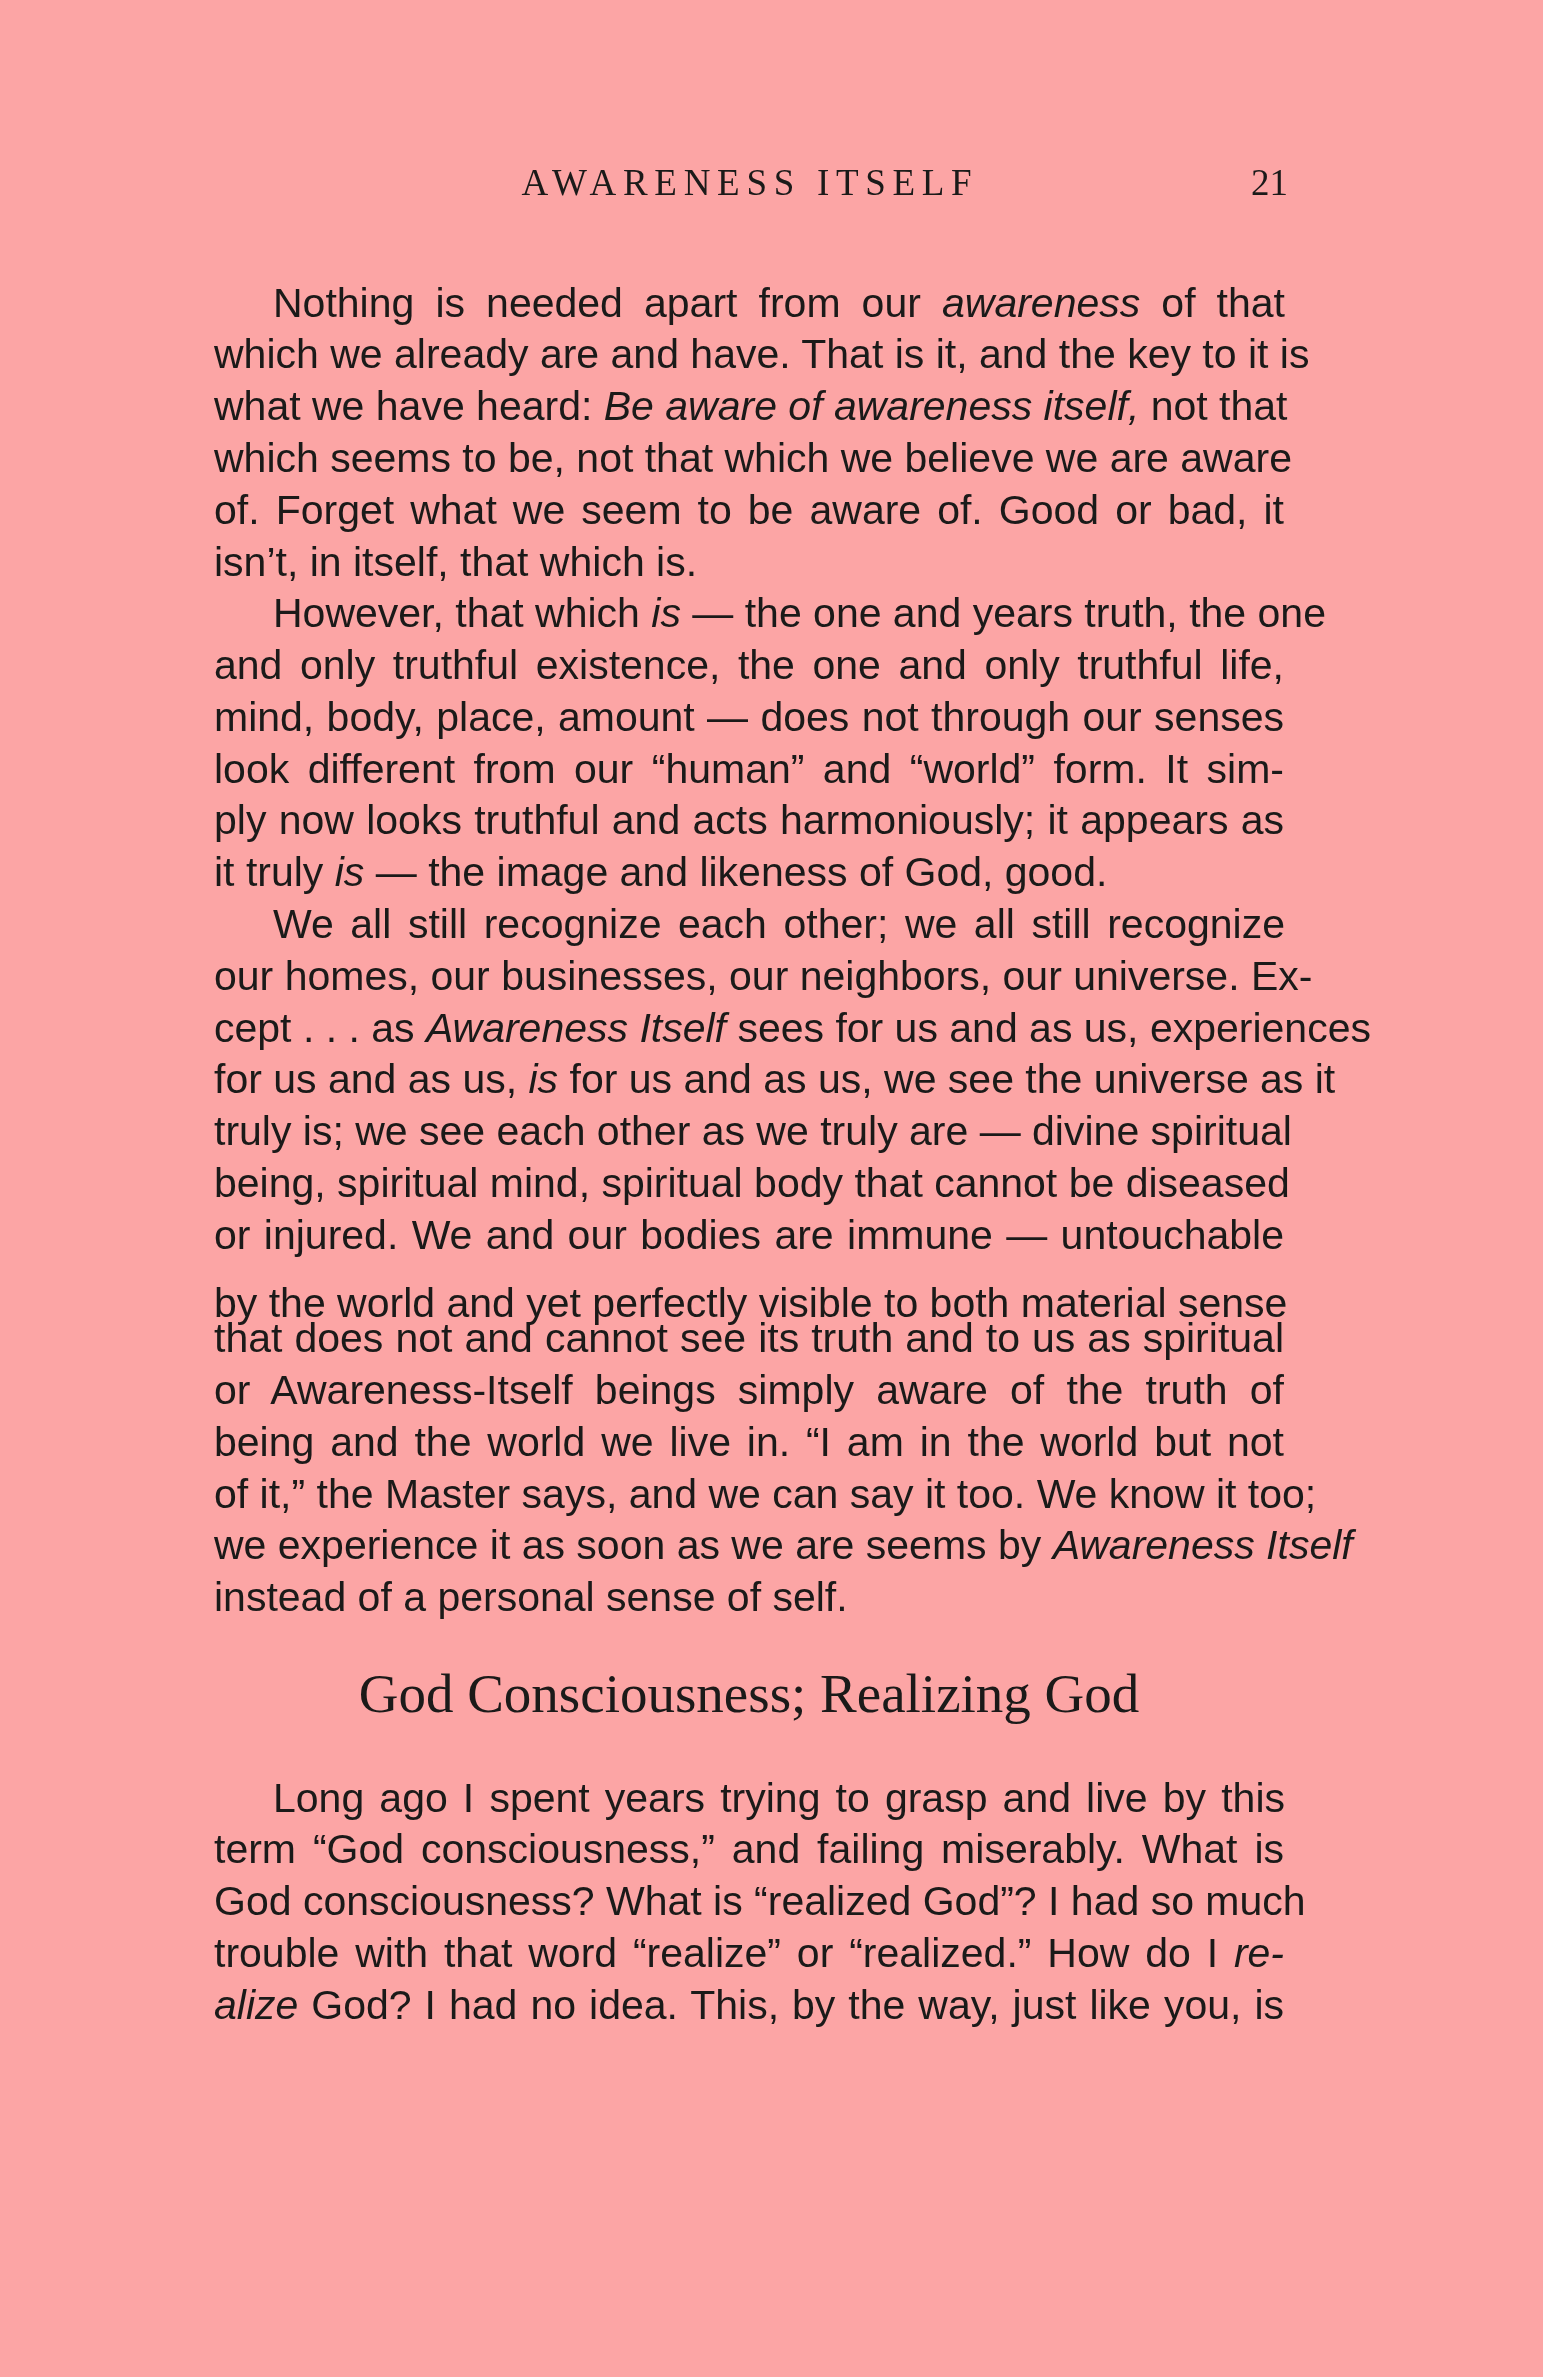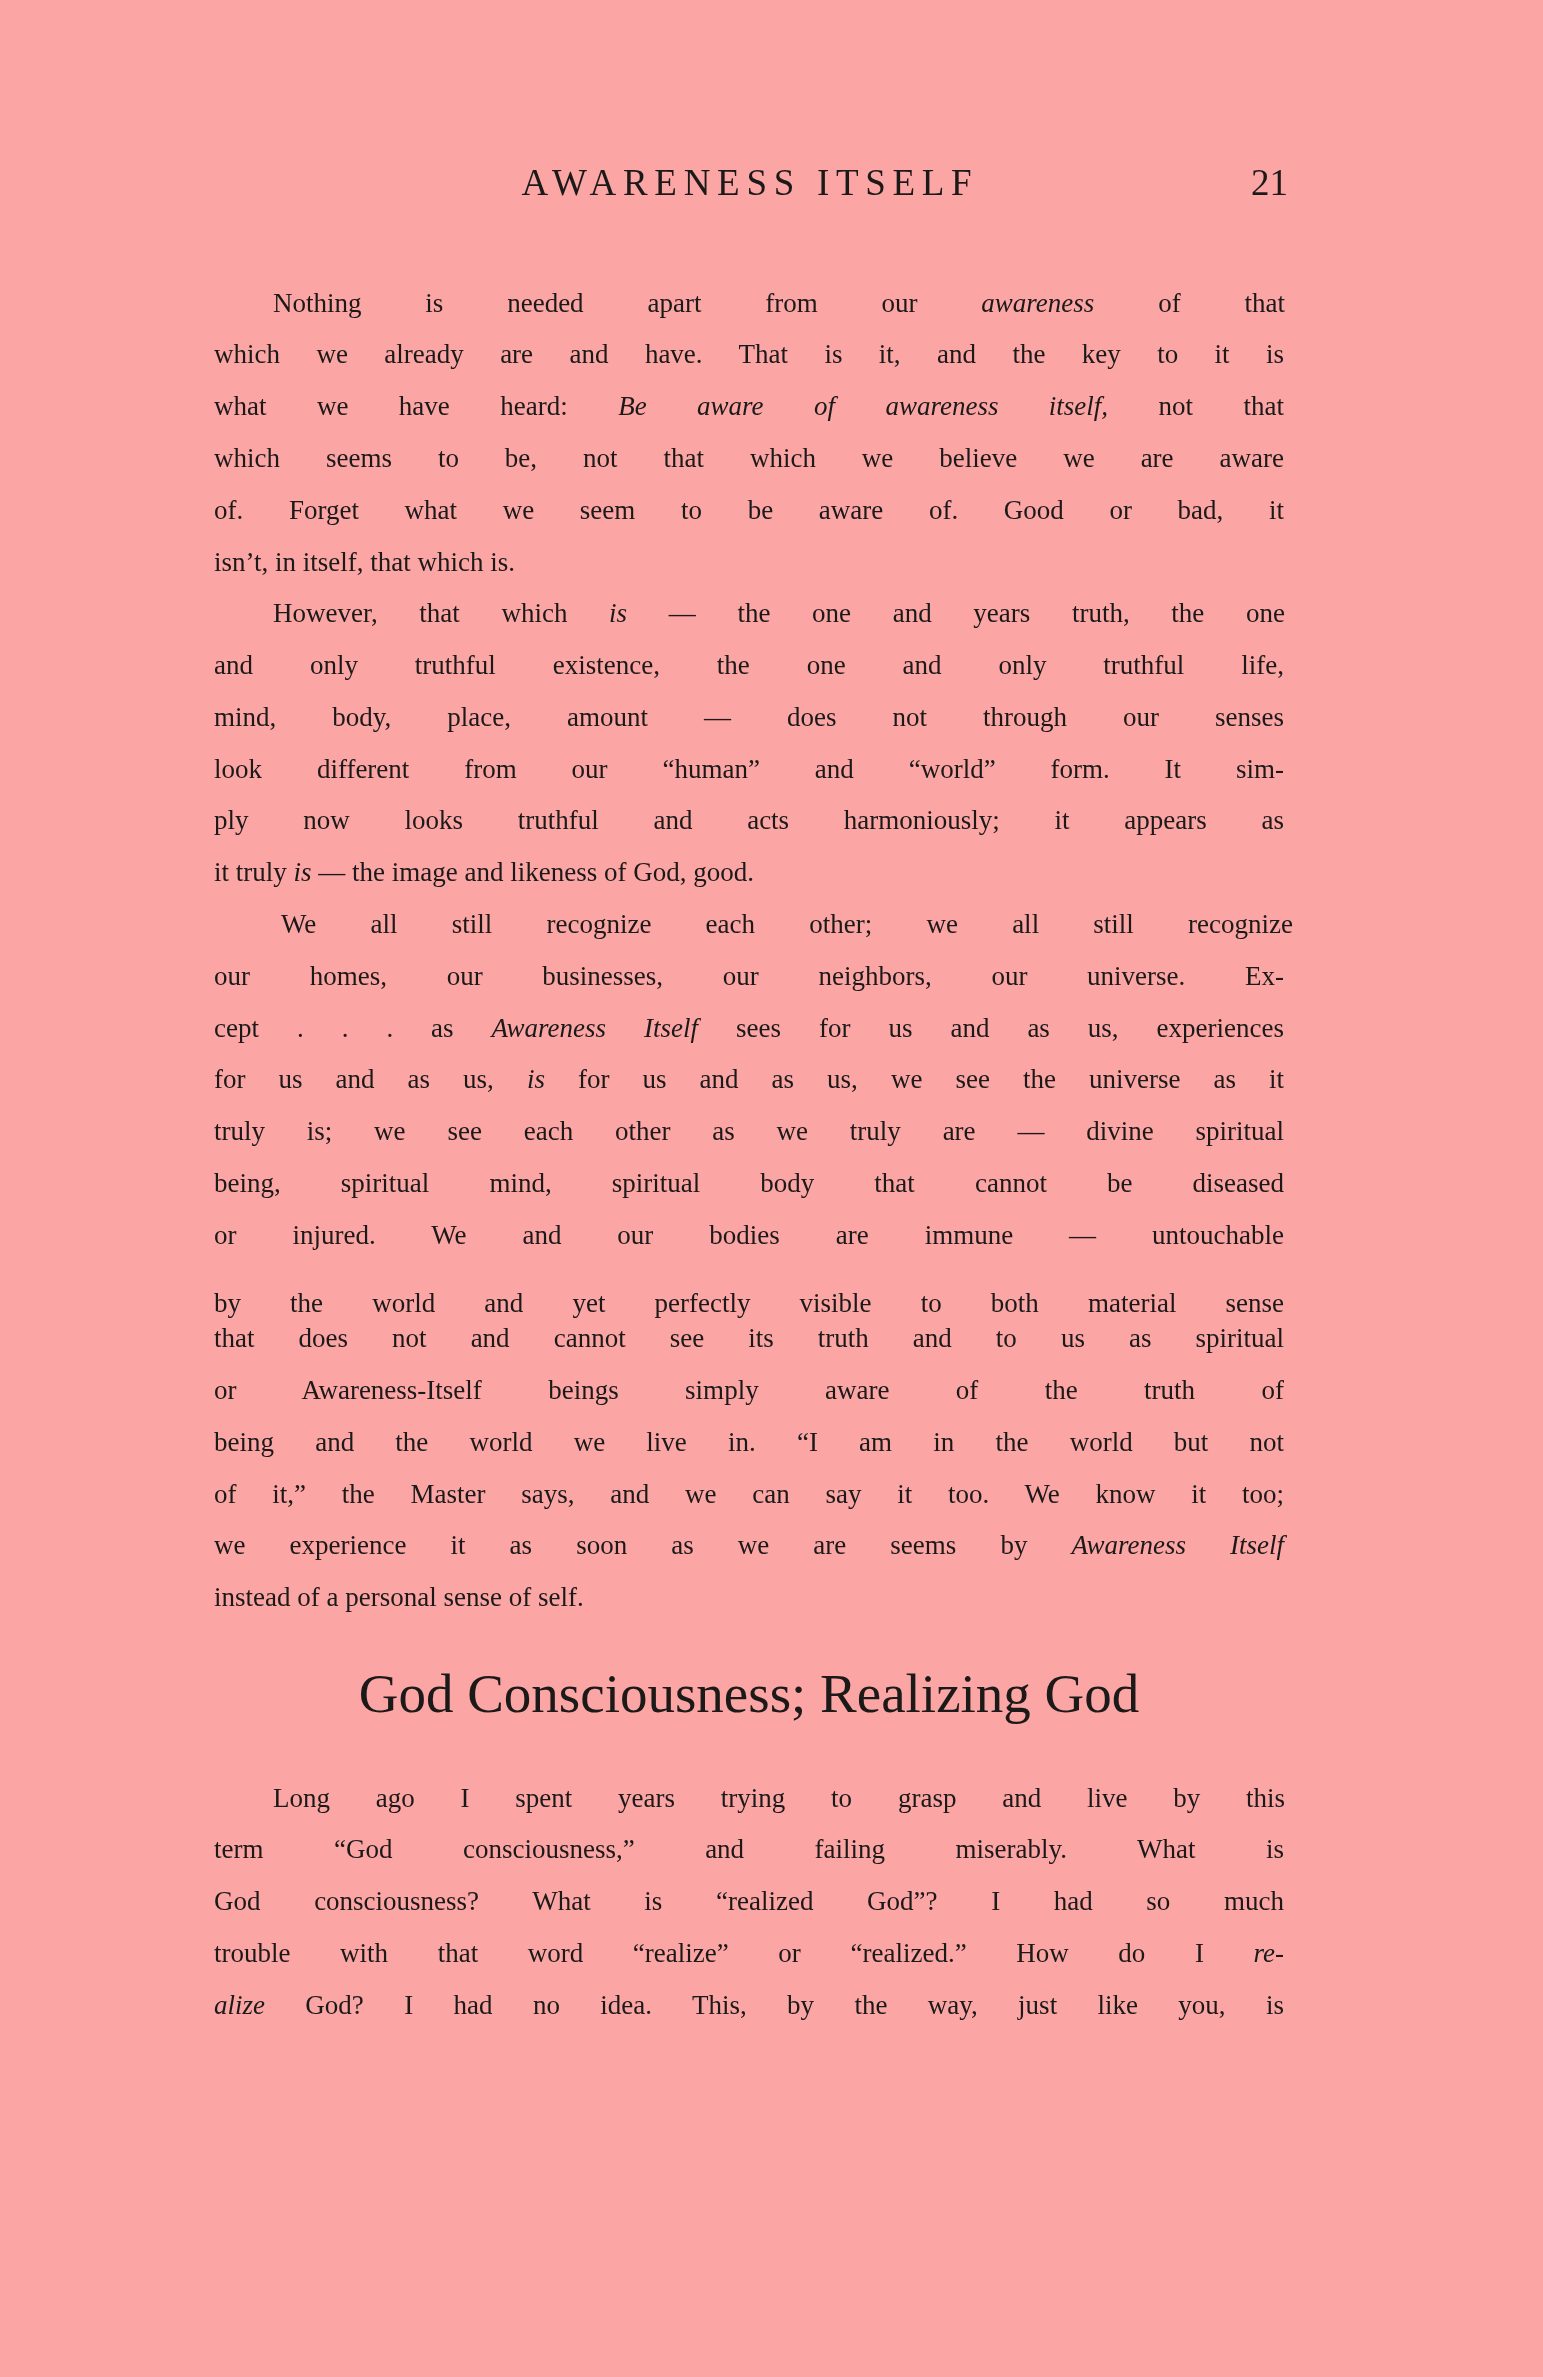--- a/index.html
+++ b/index.html
@@ -9,22 +9,22 @@
     position: absolute; top: 161px; left: 452px; width: 596px;
     font-family: "Liberation Serif", "DejaVu Serif", serif;
     font-size: 37px; letter-spacing: 6.7px; text-align: center; white-space: nowrap;
   }
   .folio {
     position: absolute; top: 161px; left: 1230px; width: 58px; text-align: right;
     font-family: "Liberation Serif", "DejaVu Serif", serif; font-size: 37px;
   }
   .line {
     position: absolute; left: 214px; width: 1070px; height: 52px;
-    font-family: Liberation Serif, serif;
-    font-size: 27px; line-height: 52px; white-space: nowrap;
+    font-family: Liberation Sans, sans-serif;
+    font-size: 41px; line-height: 52px; white-space: nowrap;
     text-align: justify; text-align-last: justify;
   }
   .line.indent { left: 273px; width: 1012px; }
   .line.last { text-align-last: left; }
   .line i { font-style: italic; }
   .section-heading {
     position: absolute; left: 214px; width: 1070px; text-align: center;
     font-family: "Liberation Serif", "DejaVu Serif", serif; font-size: 55px; line-height: 52px;
   }
 </style>
@@ -41,21 +41,21 @@
       <div class="line" style="top: 380px;"><span>what we have heard: </span><i>Be aware of awareness itself,</i><span> not that</span></div>
       <div class="line" style="top: 432px;"><span>which seems to be, not that which we believe we are aware</span></div>
       <div class="line" style="top: 484px;"><span>of. Forget what we seem to be aware of. Good or bad, it</span></div>
       <div class="line last" style="top: 536px;"><span>isn’t, in itself, that which is.</span></div>
       <div class="line indent" style="top: 587px;"><span>However, that which </span><i>is</i><span> — the one and years truth, the one</span></div>
       <div class="line" style="top: 639px;"><span>and only truthful existence, the one and only truthful life,</span></div>
       <div class="line" style="top: 691px;"><span>mind, body, place, amount — does not through our senses</span></div>
       <div class="line" style="top: 743px;"><span>look different from our “human” and “world” form. It sim-</span></div>
       <div class="line" style="top: 794px;"><span>ply now looks truthful and acts harmoniously; it appears as</span></div>
       <div class="line last" style="top: 846px;"><span>it truly </span><i>is</i><span> — the image and likeness of God, good.</span></div>
-      <div class="line indent" style="top: 898px; margin-left: 8px;"><span>We all still recognize each other; we all still recognize</span></div>
+      <div class="line indent" style="top: 898px;"><span>We all still recognize each other; we all still recognize</span></div>
       <div class="line" style="top: 950px;"><span>our homes, our businesses, our neighbors, our universe. Ex-</span></div>
       <div class="line" style="top: 1002px;"><span>cept . . . as </span><i>Awareness Itself</i><span> sees for us and as us, experiences</span></div>
       <div class="line" style="top: 1053px;"><span>for us and as us, </span><i>is</i><span> for us and as us, we see the universe as it</span></div>
       <div class="line" style="top: 1105px;"><span>truly is; we see each other as we truly are — divine spiritual</span></div>
       <div class="line" style="top: 1157px;"><span>being, spiritual mind, spiritual body that cannot be diseased</span></div>
       <div class="line" style="top: 1209px;"><span>or injured. We and our bodies are immune — untouchable</span></div>
       <div class="line" style="top: 1261px; margin-top: 16px;"><span>by the world and yet perfectly visible to both material sense</span></div>
       <div class="line" style="top: 1312px;"><span>that does not and cannot see its truth and to us as spiritual</span></div>
       <div class="line" style="top: 1364px;"><span>or Awareness-Itself beings simply aware of the truth of</span></div>
       <div class="line" style="top: 1416px;"><span>being and the world we live in. “I am in the world but not</span></div>

